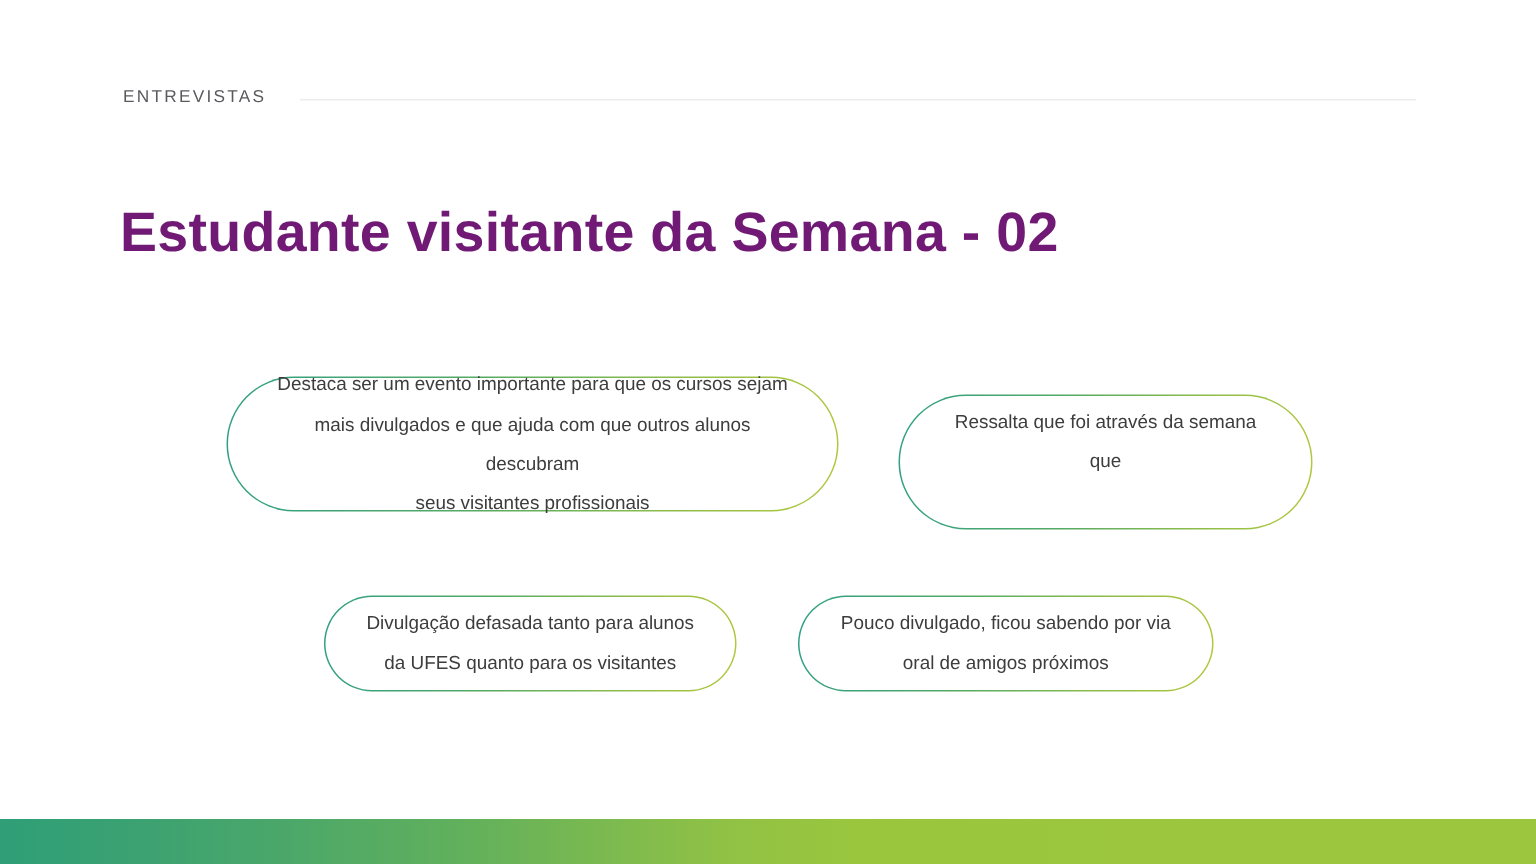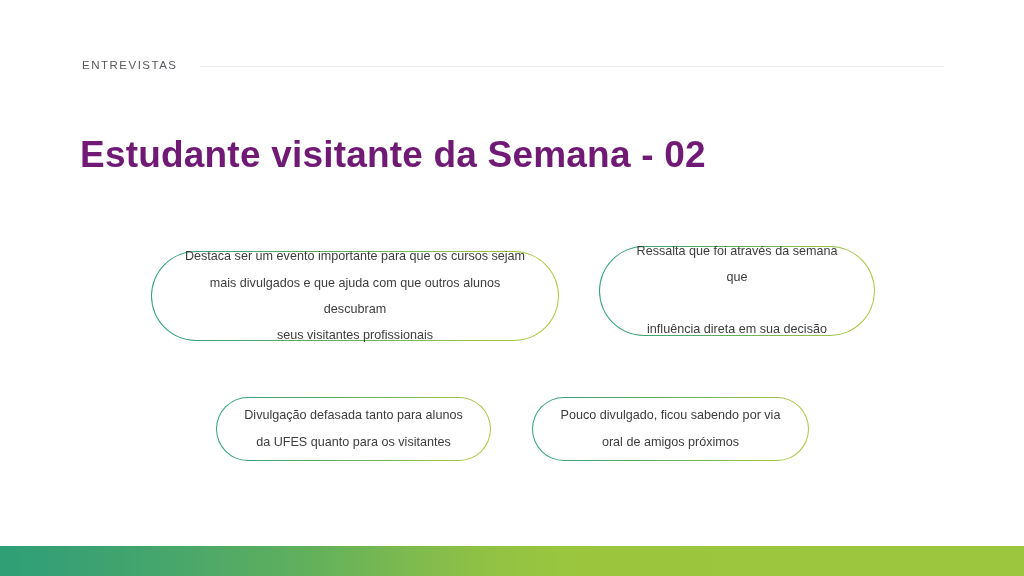--- a/index.html
+++ b/index.html
@@ -92,21 +92,21 @@
   .card-text {
     position: relative;
     z-index: 2;
     font-size: 12.6px;
     line-height: 2.05;
     color: #3d3d3d;
     font-weight: 400;
   }
 
   #card-1 { left: 152px; top: 252px; width: 406px; height: 88px; }
-  #card-2 { left: 600px; top: 247px; width: 274px; height: 88px; }
+  #card-2 { left: 600px; top: 264px; width: 274px; height: 88px; }
   #card-3 { left: 217px; top: 398px; width: 273px; height: 62px; }
   #card-4 { left: 533px; top: 398px; width: 275px; height: 62px; }
 
   #card-1 .card-text { line-height: 2.1; }
   #card-3 .card-text, #card-4 .card-text { line-height: 2.15; }
 
   
   .bottom-band {
     position: absolute;
     left: 0;
@@ -141,21 +141,20 @@
       <span>Destaca ser um evento importante para que os cursos sejam</span><br>
       <span>mais divulgados e que ajuda com que outros alunos descubram</span><br>
       <span>seus visitantes profissionais</span>
     </div>
   </div>
 
   <div class="card" id="card-2">
     <div class="card-text">
       <span>Ressalta que foi através da semana que</span><br>
       <br>
-      <span>influência direta em sua decisão</span>
     </div>
   </div>
 
   <div class="card" id="card-3">
     <div class="card-text">
       <span>Divulgação defasada tanto para alunos</span><br>
       <span>da UFES quanto para os visitantes</span>
     </div>
   </div>
 

